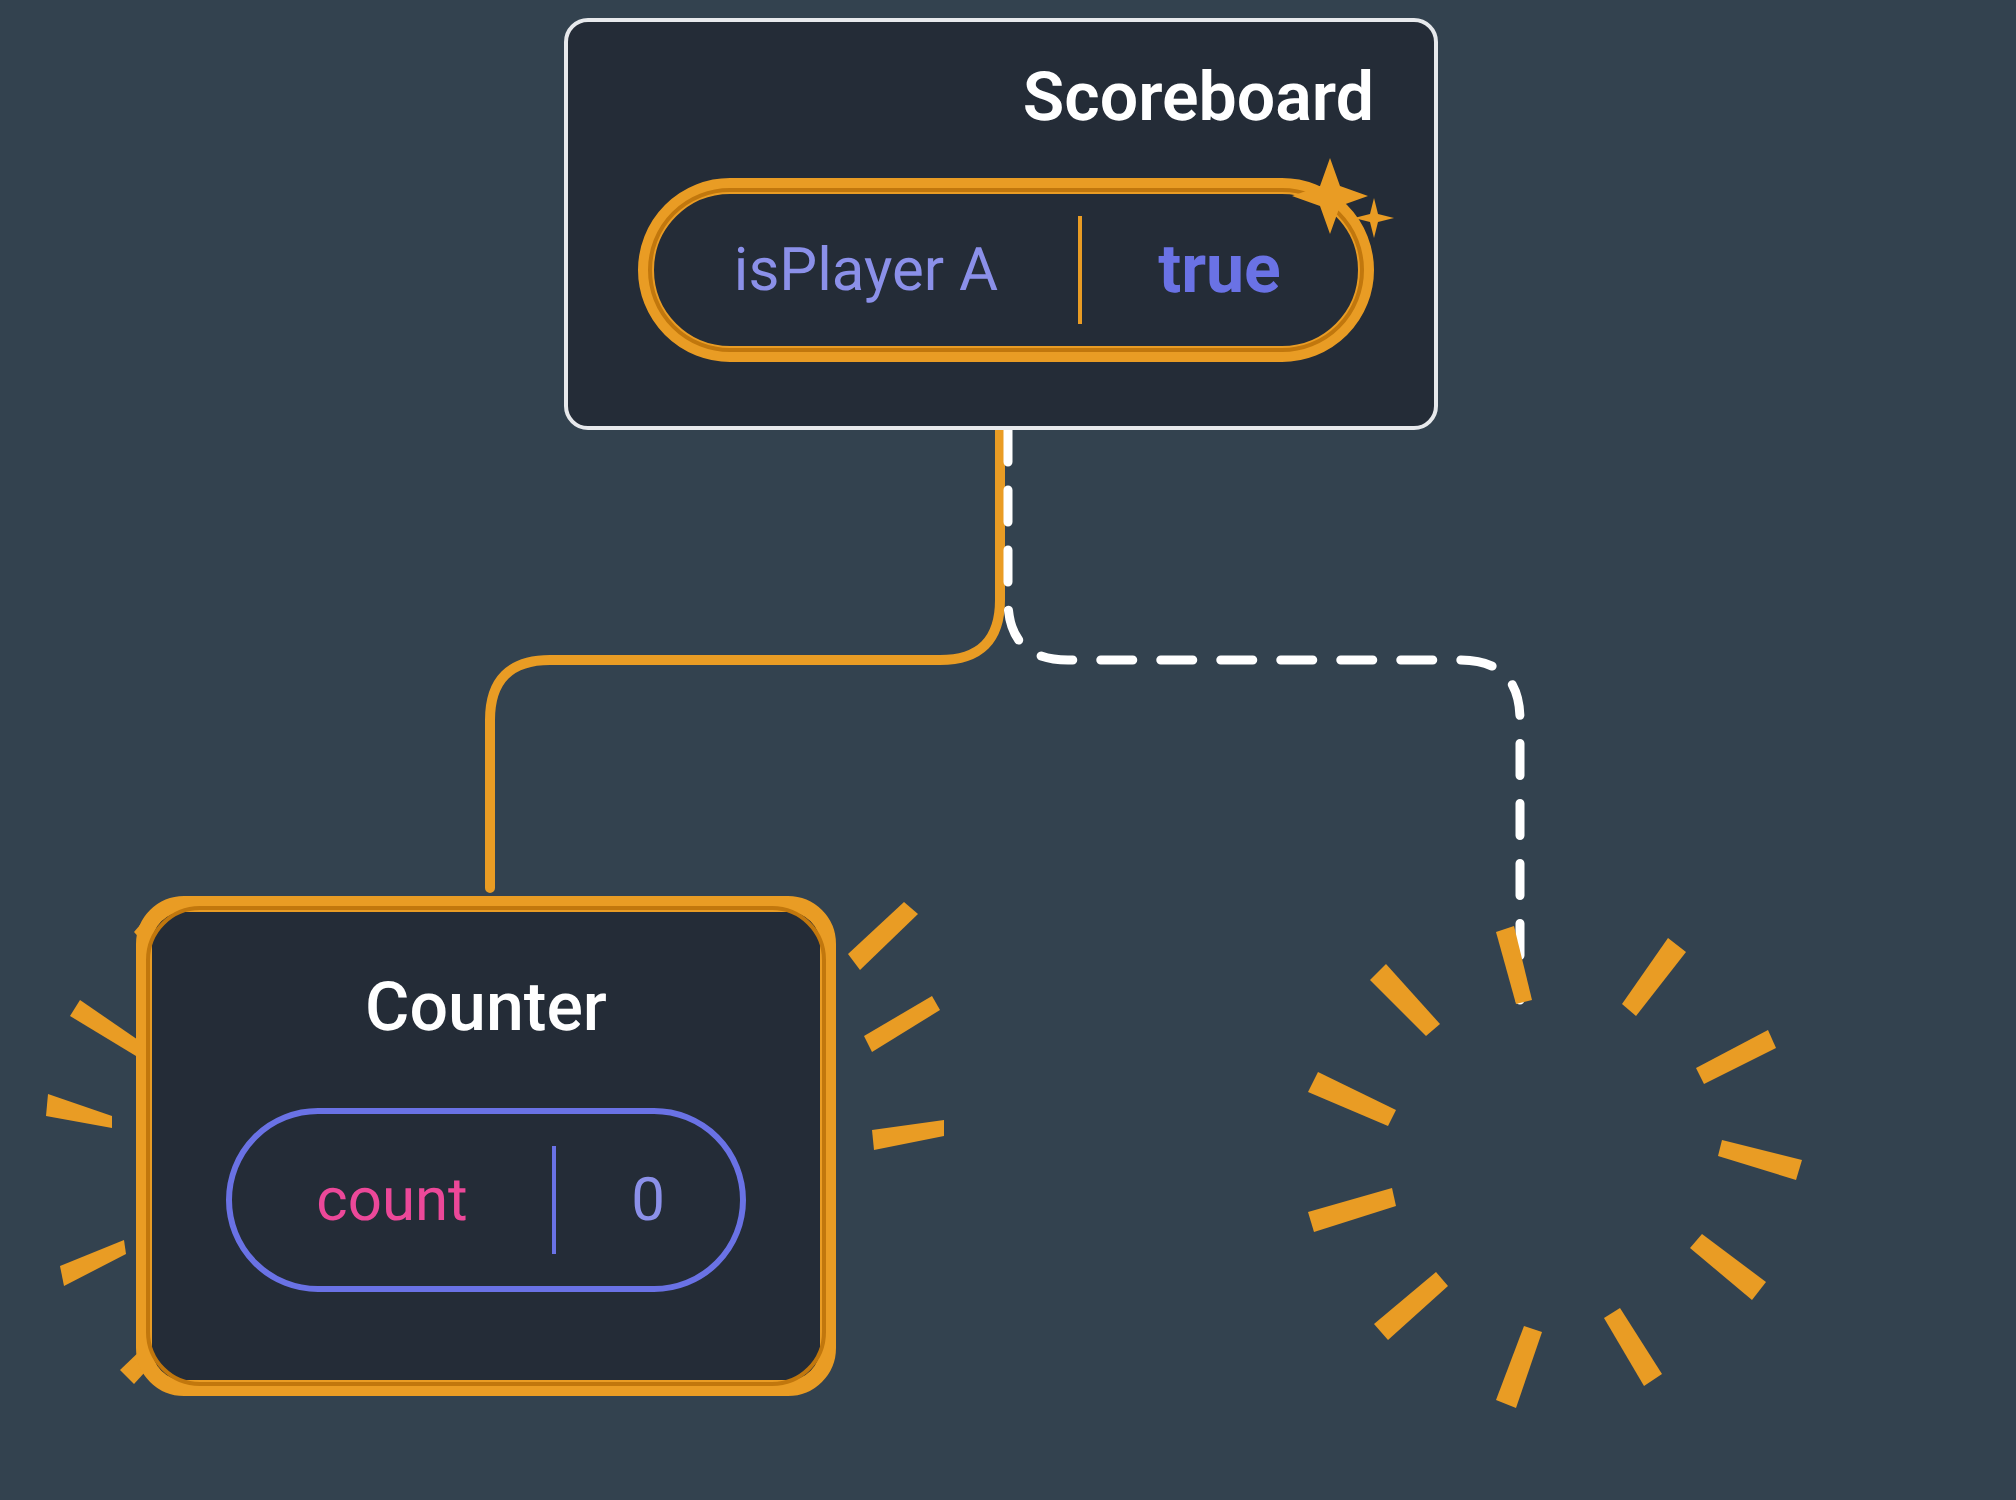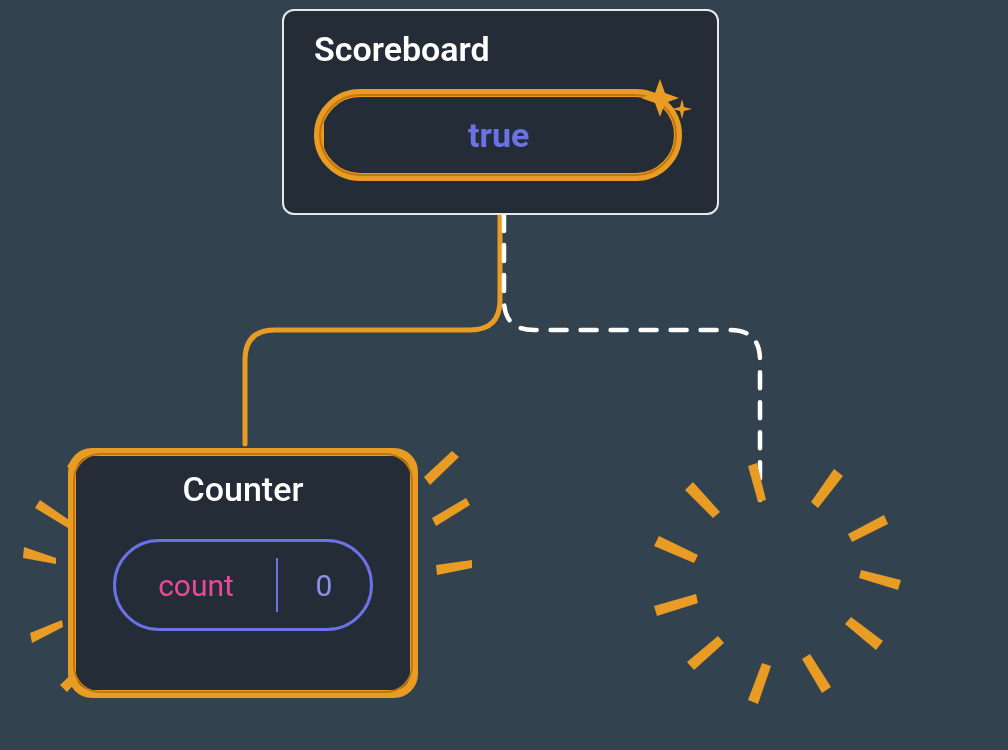--- a/index.html
+++ b/index.html
@@ -14,21 +14,21 @@
 
   
   .scoreboard {
     position: absolute;
     left: 282px; top: 9px;
     width: 437px; height: 206px;
     background: #242c37;
     border: 2px solid #e7e9ec;
     border-radius: 12px;
     padding: 18px 30px 22px 30px;
-    display: flex; flex-direction: column; align-items: flex-start;
+    display: flex; flex-direction: column; align-items: flex-end;
   }
   .scoreboard .title {
     color: #fff; font-size: 34px; font-weight: 600;
     margin-bottom: 20px;
   }
   .pill-scoreboard {
     position: relative;
     width: 368px; height: 92px;
     border: 8px solid #e99c24;
     border-radius: 50px;
@@ -65,21 +65,21 @@
 
   
   .counter {
     position: absolute;
     left: 68px; top: 448px;
     width: 350px; height: 250px;
     background: #242c37;
     border: 8px solid #e99c24;
     border-radius: 24px;
     display: flex; flex-direction: column; align-items: center;
-    padding-top: 13px;
+    padding-top: 28px;
   }
   .counter::before {
     content: "";
     position: absolute; inset: -3px;
     border: 2px solid #c1770d;
     border-radius: 27px;
     pointer-events: none;
   }
   .counter .title {
     color: #fff; font-size: 34px; font-weight: 500;
@@ -148,20 +148,21 @@
       <polygon points="876,650 845,624 851,617 883,641"></polygon>
       <polygon points="898,590 859,578 861,570 901,580"></polygon>
       <polygon points="888,524 852,542 848,534 884,515"></polygon>
       <polygon points="843,476 818,508 811,502 834,469"></polygon>
     </g>
   </svg>
 
   <div class="scoreboard">
     <div class="title">Scoreboard</div>
     <div class="pill-scoreboard">
+      <div class="left">isPlayer A</div>
       <div class="divider"></div>
       <div class="right">true</div>
       <svg class="sparkles" viewBox="0 0 60 60">
         <path d="M18 4 L23 18 L37 23 L23 28 L18 42 L13 28 L-1 23 L13 18 Z" transform="translate(8,0)" fill="#e99c24"></path>
         <path d="M8 2 L10 10 L18 12 L10 14 L8 22 L6 14 L-2 12 L6 10 Z" transform="translate(40,22)" fill="#e99c24"></path>
       </svg>
     </div>
   </div>
 
   <div class="counter">

